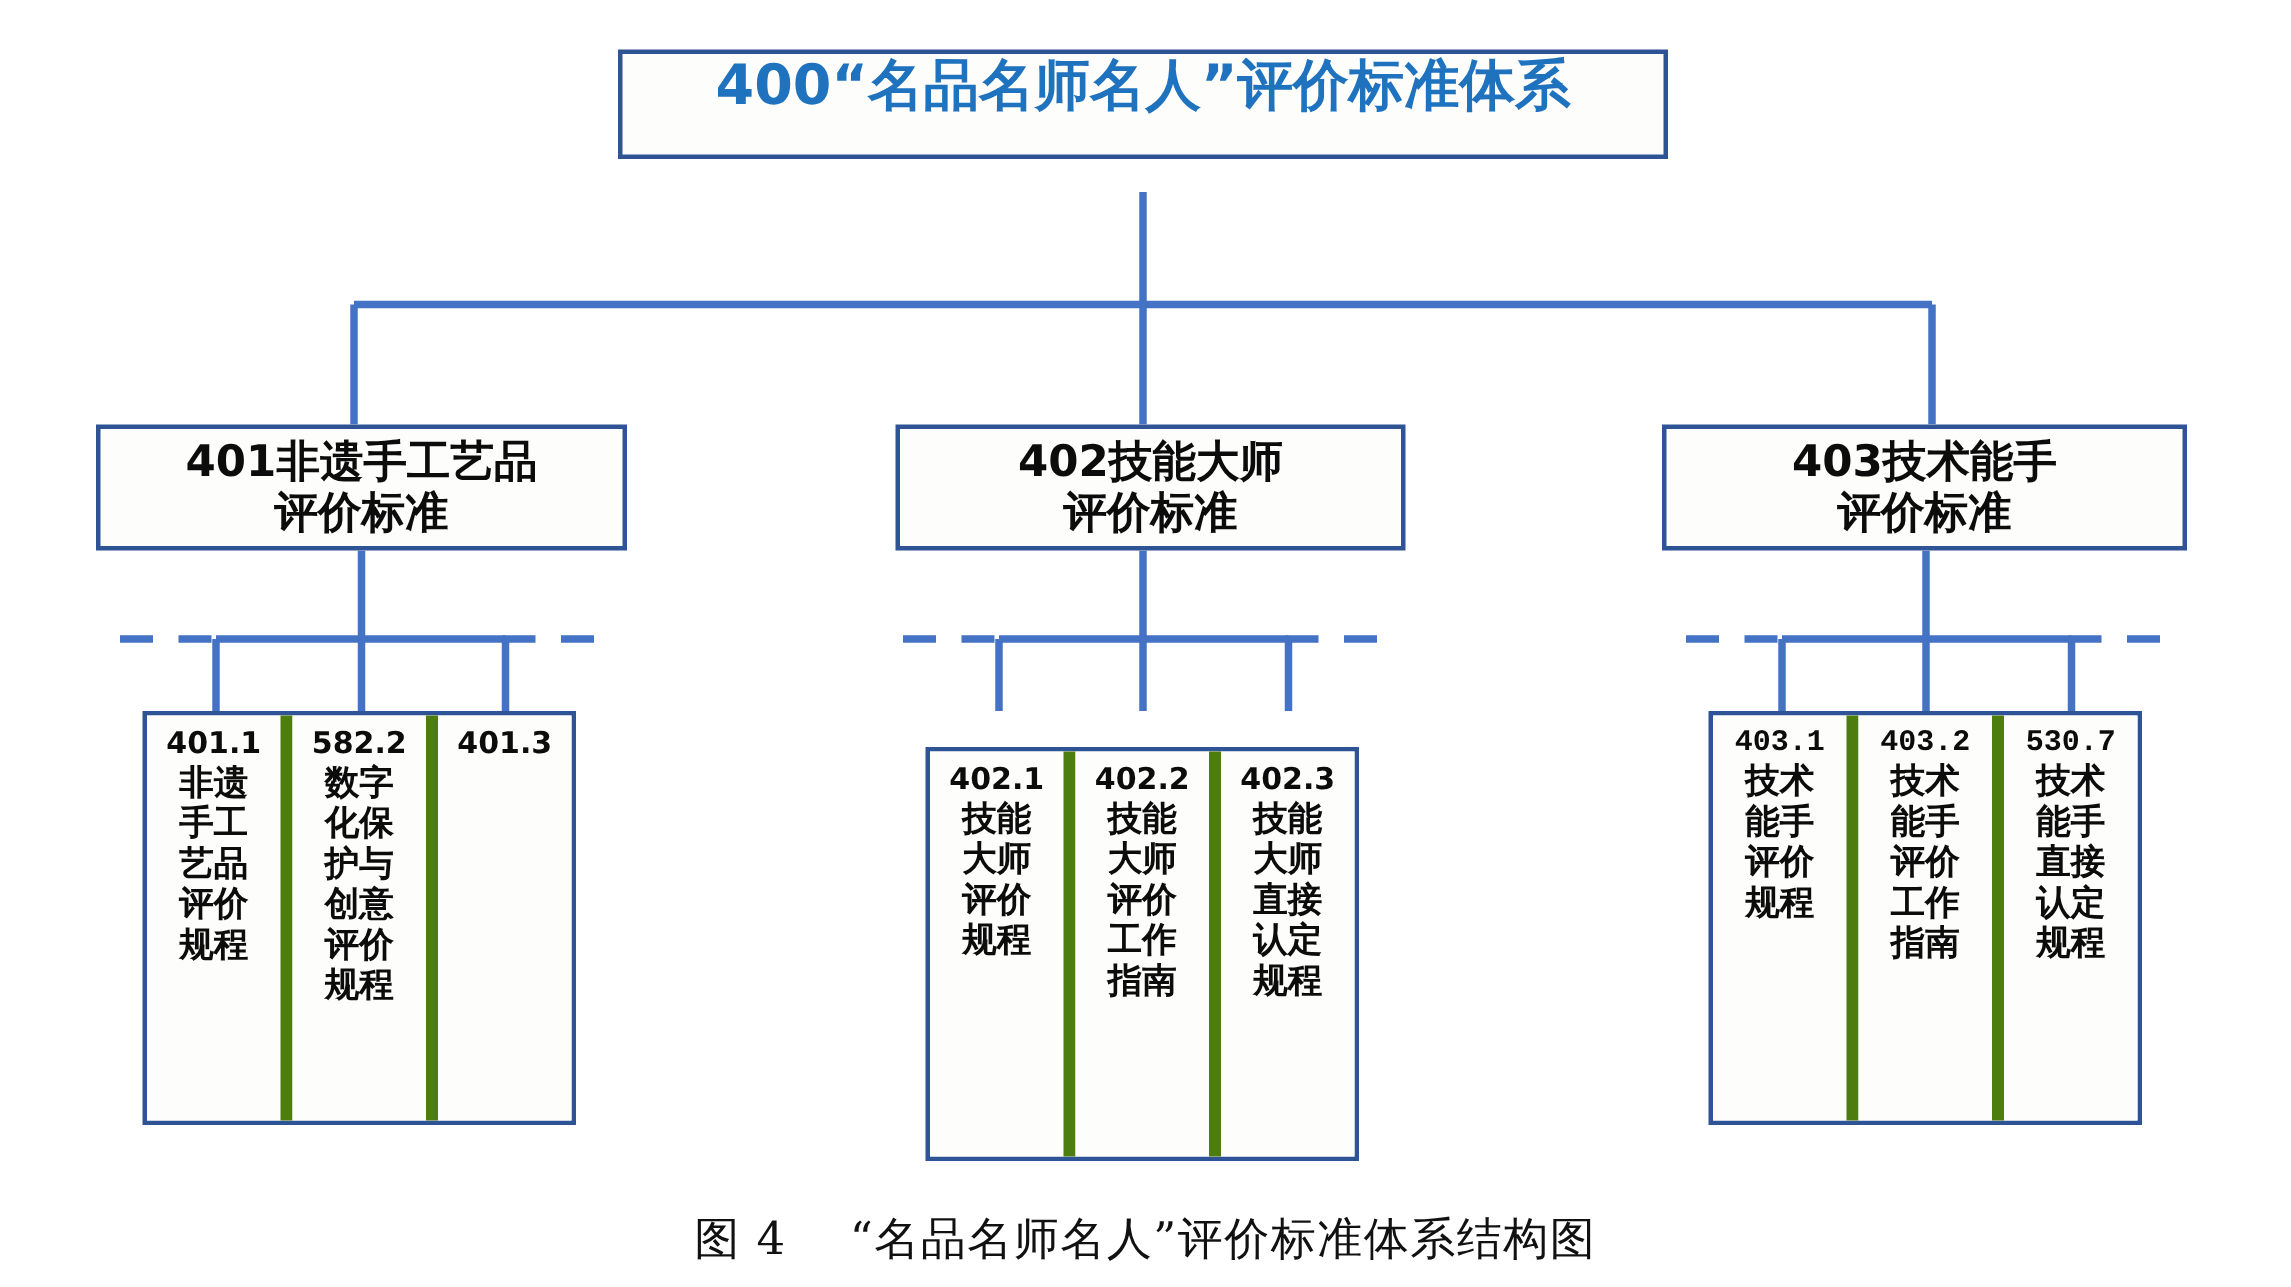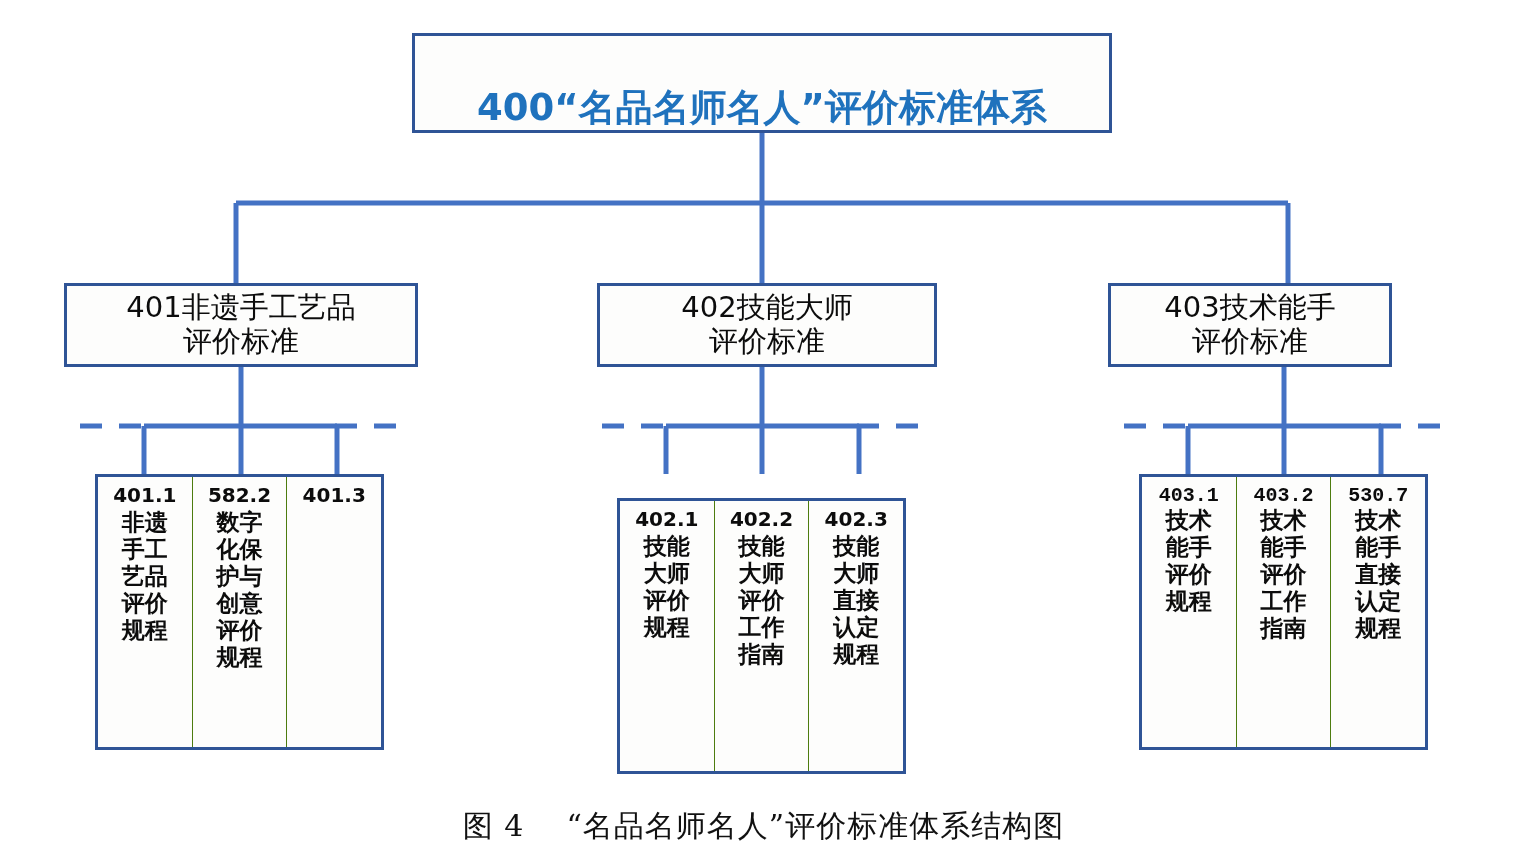--- a/index.html
+++ b/index.html
@@ -42,22 +42,22 @@
     align-items: center;
     justify-content: flex-start;
     text-align: center;
   }
 
   
   .node-root {
     left: 412px;
     top: 33px;
     width: 700px;
-    height: 100px;
-    justify-content: flex-end;
+    height: 73px;
+    justify-content: flex-start;
   }
   .node-root .node-label {
     color: #1f72bd;
     font-weight: bold;
     font-size: 37px;
     line-height: 1.15;
     letter-spacing: 0px;
     white-space: nowrap;
   }
 
@@ -67,49 +67,49 @@
     box-sizing: border-box;
     background: #fdfdfc;
     border: 3px solid #2f5496;
     display: flex;
     align-items: center;
     justify-content: center;
     text-align: center;
   }
   .node-l2 .node-label {
     color: #0c0c0c;
-    font-weight: normal;
+    font-weight: bold;
     font-size: 29px;
     line-height: 1.16;
     white-space: pre-line;
   }
 
   #l2-401 { left: 64px;   top: 283px; width: 354px; height: 84px; }
   #l2-402 { left: 597px;  top: 283px; width: 340px; height: 84px; }
-  #l2-403 { left: 1108px; top: 283px; width: 284px; height: 84px; }
+  #l2-403 { left: 1108px; top: 283px; width: 350px; height: 84px; }
 
   
   .leaf-group {
     position: absolute;
     box-sizing: border-box;
     border: 3px solid #2f5496;
     background: #fdfdfc;
     display: flex;
     flex-direction: row;
     top: 474px;
     height: 276px;
   }
   #grp-401 { left: 95px;   width: 289px; }
   #grp-402 { left: 617px;  width: 289px; margin-top: 24px; }
   #grp-403 { left: 1139px; width: 289px; font-family: Liberation Mono, monospace; }
 
   .leaf {
     box-sizing: border-box;
     flex: 1 1 0;
-    border-right: 1px solid #4d7c0f;
+    border-right: 8px solid #4d7c0f;
     display: flex;
     flex-direction: column;
     align-items: center;
     padding-top: 6px;
     background: #fdfdfc;
   }
   .leaf:last-child { border-right: none; }
 
   .leaf-code {
     color: #0c0c0c;

